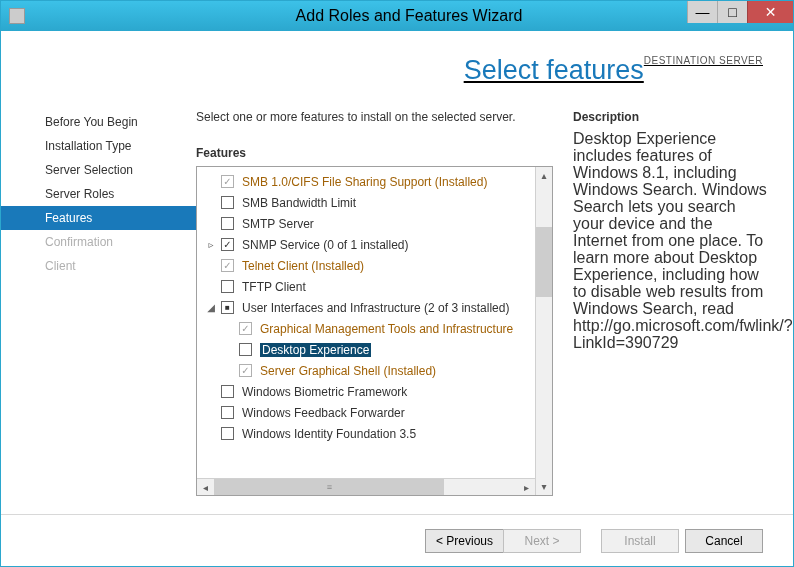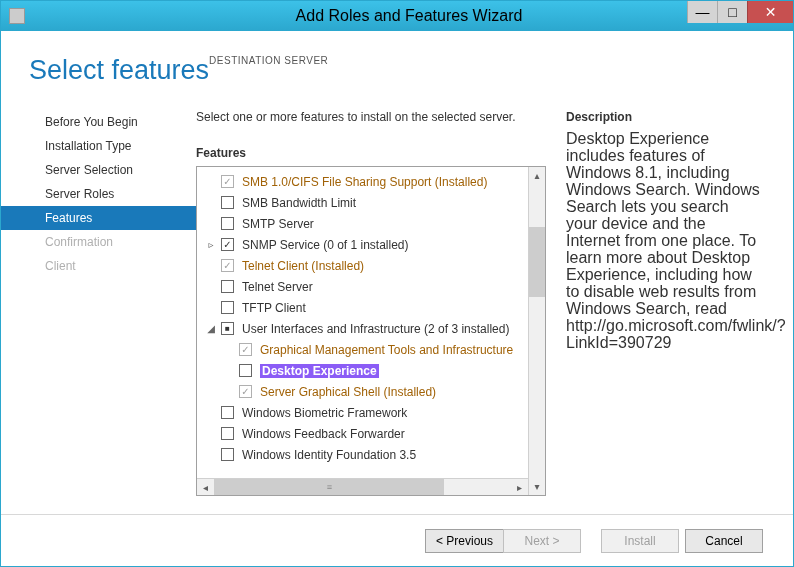--- a/index.html
+++ b/index.html
@@ -11,42 +11,42 @@
     .titlebar-icon { width: 16px; height: 16px; margin-left: 8px; background: #ccc; border: 1px solid #999; }
     .titlebar-title { flex: 1; text-align: center; font-size: 16px; color: #000; }
     .titlebar-buttons { display: flex; height: 22px; position: absolute; right: 0; top: 0; }
     .titlebar-btn { width: 30px; height: 22px; display: flex; align-items: center; justify-content: center; font-size: 14px; border-left: 1px solid rgba(0,0,0,0.2); cursor: pointer; }
     .btn-min { background: #d4d4d4; }
     .btn-max { background: #d4d4d4; }
     .btn-close { background: #c75050; color: #fff; width: 46px; }
     
     .content { flex: 1; display: flex; flex-direction: column; background: #fff; }
     
-    .header { display: flex; justify-content: flex-start; align-items: flex-start; padding: 24px 30px 10px 28px; }
+    .header { display: flex; justify-content: flex-end; align-items: flex-start; padding: 24px 30px 10px 28px; text-decoration: underline; }
     .page-title { font-size: 27px; font-weight: 300; color: #1979ba; }
     .dest-server { font-size: 10px; color: #555; text-align: right; letter-spacing: 0.5px; }
     
-    .body { flex: 1; display: flex; padding: 0 7px 0 0; }
+    .body { flex: 1; display: flex; padding: 0 0 0 0; }
     
     .sidebar { width: 195px; padding-top: 14px; }
     .step { height: 24px; line-height: 24px; padding-left: 44px; font-size: 12px; color: #333; cursor: pointer; }
     .step.active { background: #1979ba; color: #fff; }
     .step.disabled { color: #b0b0b0; }
     
     .main { flex: 1; display: flex; padding: 14px 10px 0 0; gap: 20px; }
     
     .left-col { flex: 1; display: flex; flex-direction: column; }
     .instruction { font-size: 12px; color: #333; margin-bottom: 22px; }
     .section-label { font-size: 12px; font-weight: 600; color: #333; margin-bottom: 6px; }
     
     .features-box { border: 1px solid #a0a0a0; height: 330px; position: relative; background: #fff; display: flex; }
     .features-list { flex: 1; overflow: hidden; padding: 4px 0; }
     .feature-item { display: flex; align-items: center; height: 21px; font-size: 12px; color: #333; padding-left: 24px; white-space: nowrap; }
     .feature-item.child { padding-left: 42px; }
-    .feature-item.selected .feature-label { background: #8b5cf6; color: #fff; padding: 0 2px; font-weight: bold; }
+    .feature-item.selected .feature-label { background: #0c4a6e; color: #fff; padding: 0 2px; }
     .feature-item.installed { color: #a16207; }
     .feature-item.installed .chk { border-color: #b0b0b0; }
     .expander { display: inline-flex; width: 12px; height: 12px; margin-right: 4px; margin-left: -16px; align-items: center; justify-content: center; font-size: 10px; color: #666; }
     .chk { width: 13px; height: 13px; border: 1px solid #666; margin-right: 8px; display: inline-flex; align-items: center; justify-content: center; font-size: 10px; flex-shrink: 0; }
     .chk.checked::after { content: "✓"; color: #333; }
     .chk.checked.installed-chk::after { color: #a0a0a0; }
     .chk.mixed::after { content: "■"; font-size: 8px; color: #333; }
     
     .vscroll { width: 17px; background: #f0f0f0; border-left: 1px solid #d0d0d0; position: relative; }
     .vscroll-up, .vscroll-down { height: 17px; display: flex; align-items: center; justify-content: center; font-size: 10px; color: #606060; }
@@ -120,24 +120,20 @@
                   <span class="expander">▹</span>
                   <span class="chk checked"></span>
                   <span class="feature-label">SNMP Service (0 of 1 installed)</span>
                 </div>
                 <div class="feature-item installed">
                   <span class="chk checked installed-chk"></span>
                   <span class="feature-label">Telnet Client (Installed)</span>
                 </div>
                 <div class="feature-item">
                   <span class="chk"></span>
-                  <span class="feature-label">Telnet Server</span>
-                </div>
-                <div class="feature-item">
-                  <span class="chk"></span>
                   <span class="feature-label">TFTP Client</span>
                 </div>
                 <div class="feature-item">
                   <span class="expander">◢</span>
                   <span class="chk mixed"></span>
                   <span class="feature-label">User Interfaces and Infrastructure (2 of 3 installed)</span>
                 </div>
                 <div class="feature-item child installed">
                   <span class="chk checked installed-chk"></span>
                   <span class="feature-label">Graphical Management Tools and Infrastructure</span>

